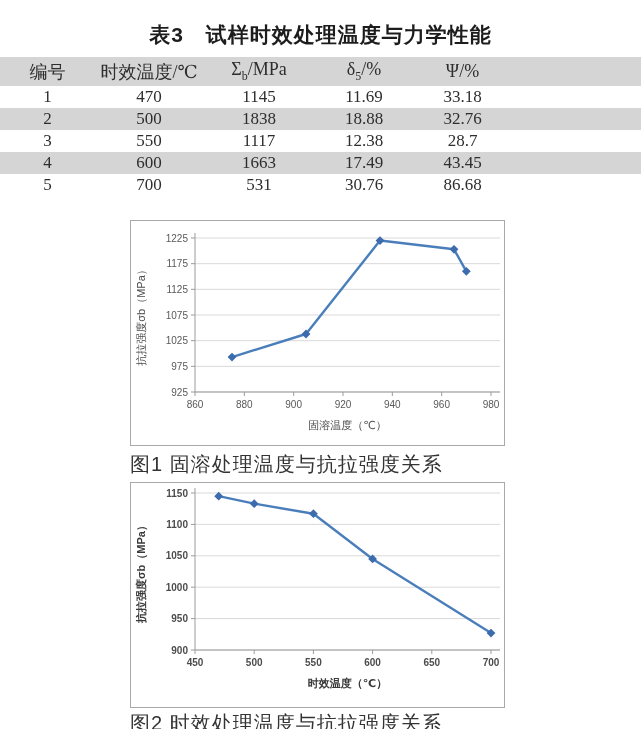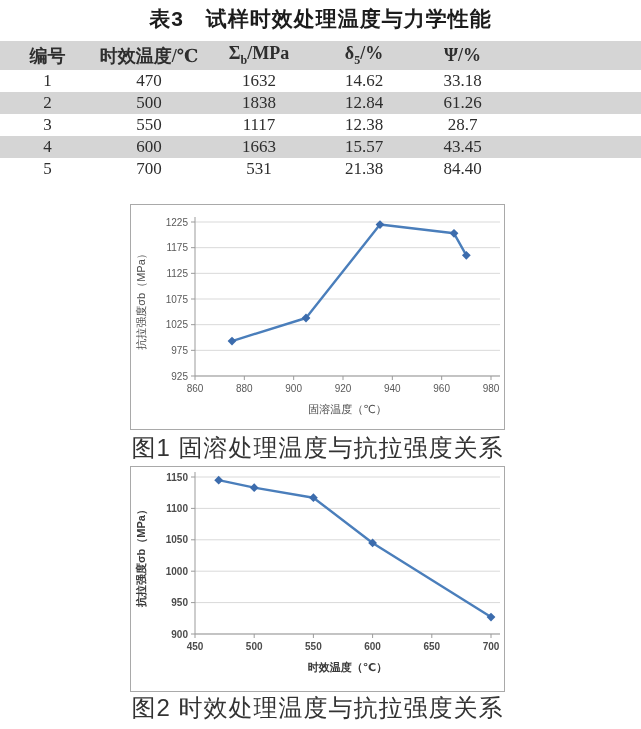--- a/index.html
+++ b/index.html
@@ -4,36 +4,36 @@
 <style>
   html,body{margin:0;padding:0;background:#ffffff;}
   .page{
     position:relative;
     width:641px;height:729px;
     background:#ffffff;
     font-family:"Liberation Sans","DejaVu Sans",sans-serif;
     overflow:hidden;
   }
   .table-title{
-    margin:0;padding-top:4px;
+    margin:0;padding-top:20px;
     text-align:center;
     font-size:21px;line-height:29px;
     font-weight:bold;color:#1c1c1c;
     letter-spacing:1px;
   }
   table.data-table{
     margin-top:8px;
     width:641px;
     border-collapse:collapse;
     table-layout:fixed;
     font-family:"Liberation Serif","DejaVu Serif",serif;
     color:#2e2e2e;
   }
   table.data-table th{
-    font-weight:bold;
+    font-weight:normal;
     font-size:18px;
     height:27px;
     text-align:center;
     background:#d5d5d5;
   }
   table.data-table td{
     font-size:17px;
     height:22px;
     text-align:center;
     padding:0;
@@ -44,22 +44,21 @@
     box-sizing:border-box;
     margin-left:130px;
     width:375px;height:226px;
     border:1px solid #a9a9a9;
     background:#ffffff;
   }
   .chart-box.first{margin-top:24px;}
   .chart-box svg{display:block;margin-top:1px;}
   .fig-caption{
     width:375px;margin-left:130px;
-    text-align:center;
-    font-size:24px;
+    font-size:20px;
     color:#333333;
     letter-spacing:1px;
   }
   .fig-caption.c1{line-height:36px;height:36px;}
   .fig-caption.c2{line-height:31px;height:31px;}
   svg text{font-family:"Liberation Sans","DejaVu Sans",sans-serif;}
   svg text.tick{font-size:10px;fill:#595959;}
   svg text.axis-label{font-size:11px;fill:#4c4c4c;}
   svg.bold-labels text.tick{font-weight:bold;fill:#4c4c4c;}
   svg.bold-labels text.axis-label{font-weight:bold;fill:#3a3a3a;}
@@ -87,55 +86,55 @@
           <th><span>Σ</span><sub>b</sub><span>/MPa</span></th>
           <th><span>δ</span><sub>5</sub><span>/%</span></th>
           <th><span>Ψ</span><span>/%</span></th>
           <th></th>
         </tr>
     </thead>
     <tbody>
         <tr>
           <td>1</td>
           <td>470</td>
-          <td>1632</td>
-          <td>14.62</td>
+          <td>1145</td>
+          <td>11.69</td>
           <td>33.18</td>
           <td></td>
         </tr>
         <tr class="zebra">
           <td>2</td>
           <td>500</td>
           <td>1838</td>
-          <td>12.84</td>
-          <td>61.26</td>
+          <td>18.88</td>
+          <td>32.76</td>
           <td></td>
         </tr>
         <tr>
           <td>3</td>
           <td>550</td>
           <td>1117</td>
           <td>12.38</td>
           <td>28.7</td>
           <td></td>
         </tr>
         <tr class="zebra">
           <td>4</td>
           <td>600</td>
           <td>1663</td>
-          <td>15.57</td>
+          <td>17.49</td>
           <td>43.45</td>
           <td></td>
         </tr>
         <tr>
           <td>5</td>
           <td>700</td>
           <td>531</td>
-          <td>21.38</td>
-          <td>84.40</td>
+          <td>30.76</td>
+          <td>86.68</td>
           <td></td>
         </tr>
       </tbody>
   </table>
 
   <div class="chart-box first">
     <svg id="chart0" width="373" height="222" viewBox="0 0 373 222">
         <line x1="64" y1="170" x2="369" y2="170" stroke="#d9d9d9" stroke-width="1"></line>
         <line x1="64" y1="144.33333333333334" x2="369" y2="144.33333333333334" stroke="#d9d9d9" stroke-width="1"></line>
         <line x1="64" y1="118.66666666666667" x2="369" y2="118.66666666666667" stroke="#d9d9d9" stroke-width="1"></line>

